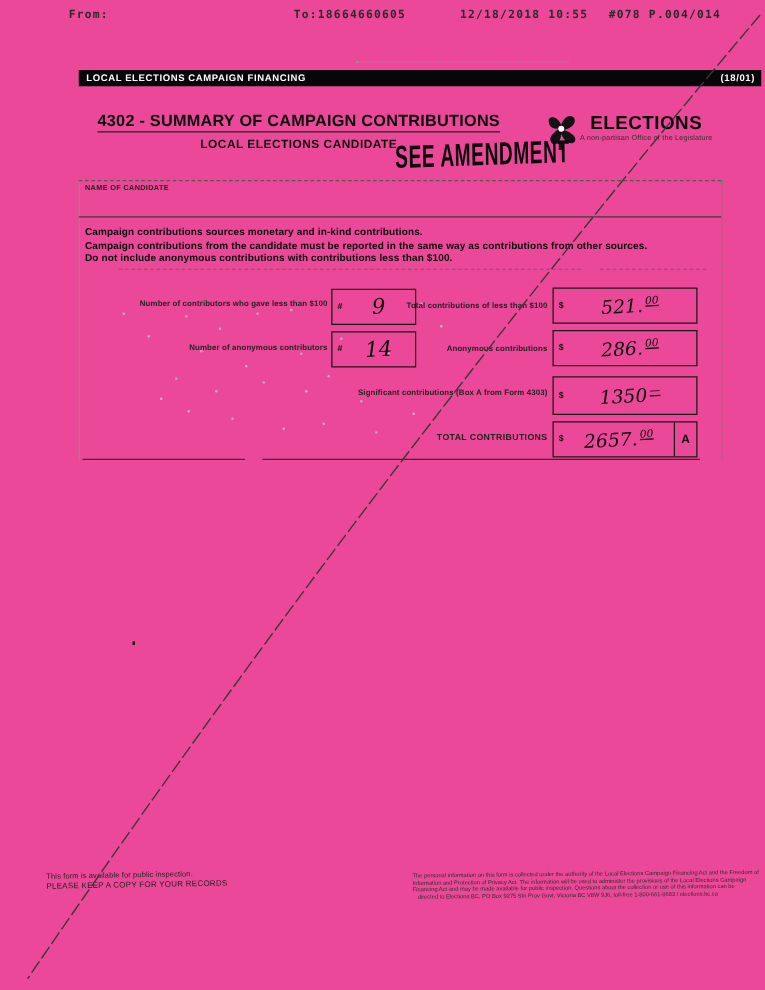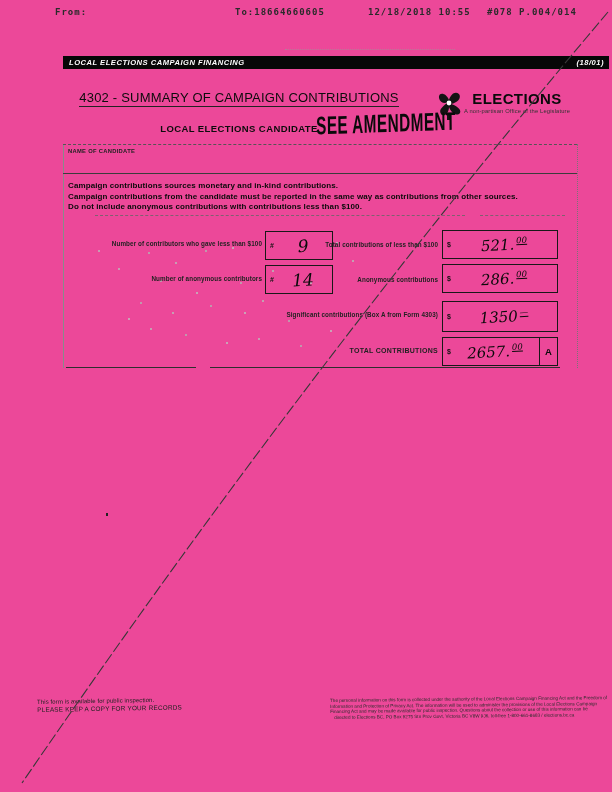--- a/index.html
+++ b/index.html
@@ -6,29 +6,29 @@
   .page{position:relative;width:612px;height:792px;background:#ec4899;overflow:hidden;
         font-family:"Liberation Sans",sans-serif;color:#111;}
   .abs{position:absolute;}
 
   
   .fax{position:absolute;top:7px;font-family:"DejaVu Sans Mono",monospace;font-size:9px;
        font-weight:bold;letter-spacing:1px;color:#2a2a2a;white-space:nowrap;}
 
   
   .bar{position:absolute;left:63px;top:56px;width:546px;height:13px;background:#070707;}
-  .bar span{position:absolute;top:2px;color:#fdfdfd;font-size:7.6px;font-weight:bold;letter-spacing:.5px;white-space:nowrap;font-style:italic;}
+  .bar span{position:absolute;top:2px;color:#fdfdfd;font-size:7.6px;font-weight:bold;letter-spacing:.5px;white-space:nowrap;}
   .bar .l{left:6px;} .bar .r{right:5px;}
   .bar-artifact{position:absolute;left:285px;top:49px;width:170px;border-top:1px dotted #999;opacity:.65;}
 
   
   .titlewrap{position:absolute;left:63px;top:88px;width:352px;text-align:center;}
-  .form-title{display:inline-block;font-size:13px;font-weight:normal;letter-spacing:.2px;
+  .form-title{display:inline-block;font-size:13px;font-weight:bold;letter-spacing:.2px;
               border-bottom:1.6px solid #222;padding-bottom:1px;white-space:nowrap;color:#0c0c0c;}
-  .form-subtitle{margin-top:16px;font-size:9.5px;font-weight:bold;letter-spacing:.4px;color:#0c0c0c;}
+  .form-subtitle{margin-top:4px;font-size:9.5px;font-weight:bold;letter-spacing:.4px;color:#0c0c0c;}
 
   
   .logo{position:absolute;left:414px;top:90px;width:178px;white-space:nowrap;text-align:center;}
   .logo-icon{display:inline-block;vertical-align:top;}
   .logo-text{display:inline-block;margin-left:2px;vertical-align:top;}
   .logo-name{font-size:15px;font-weight:bold;letter-spacing:.4px;color:#0a0a0a;}
   .logo-tagline{font-size:5.8px;color:#333;letter-spacing:.15px;margin-top:1px;}
 
   
   .stamp{position:absolute;left:316px;top:112px;font-size:17px;font-weight:bold;letter-spacing:.5px;

